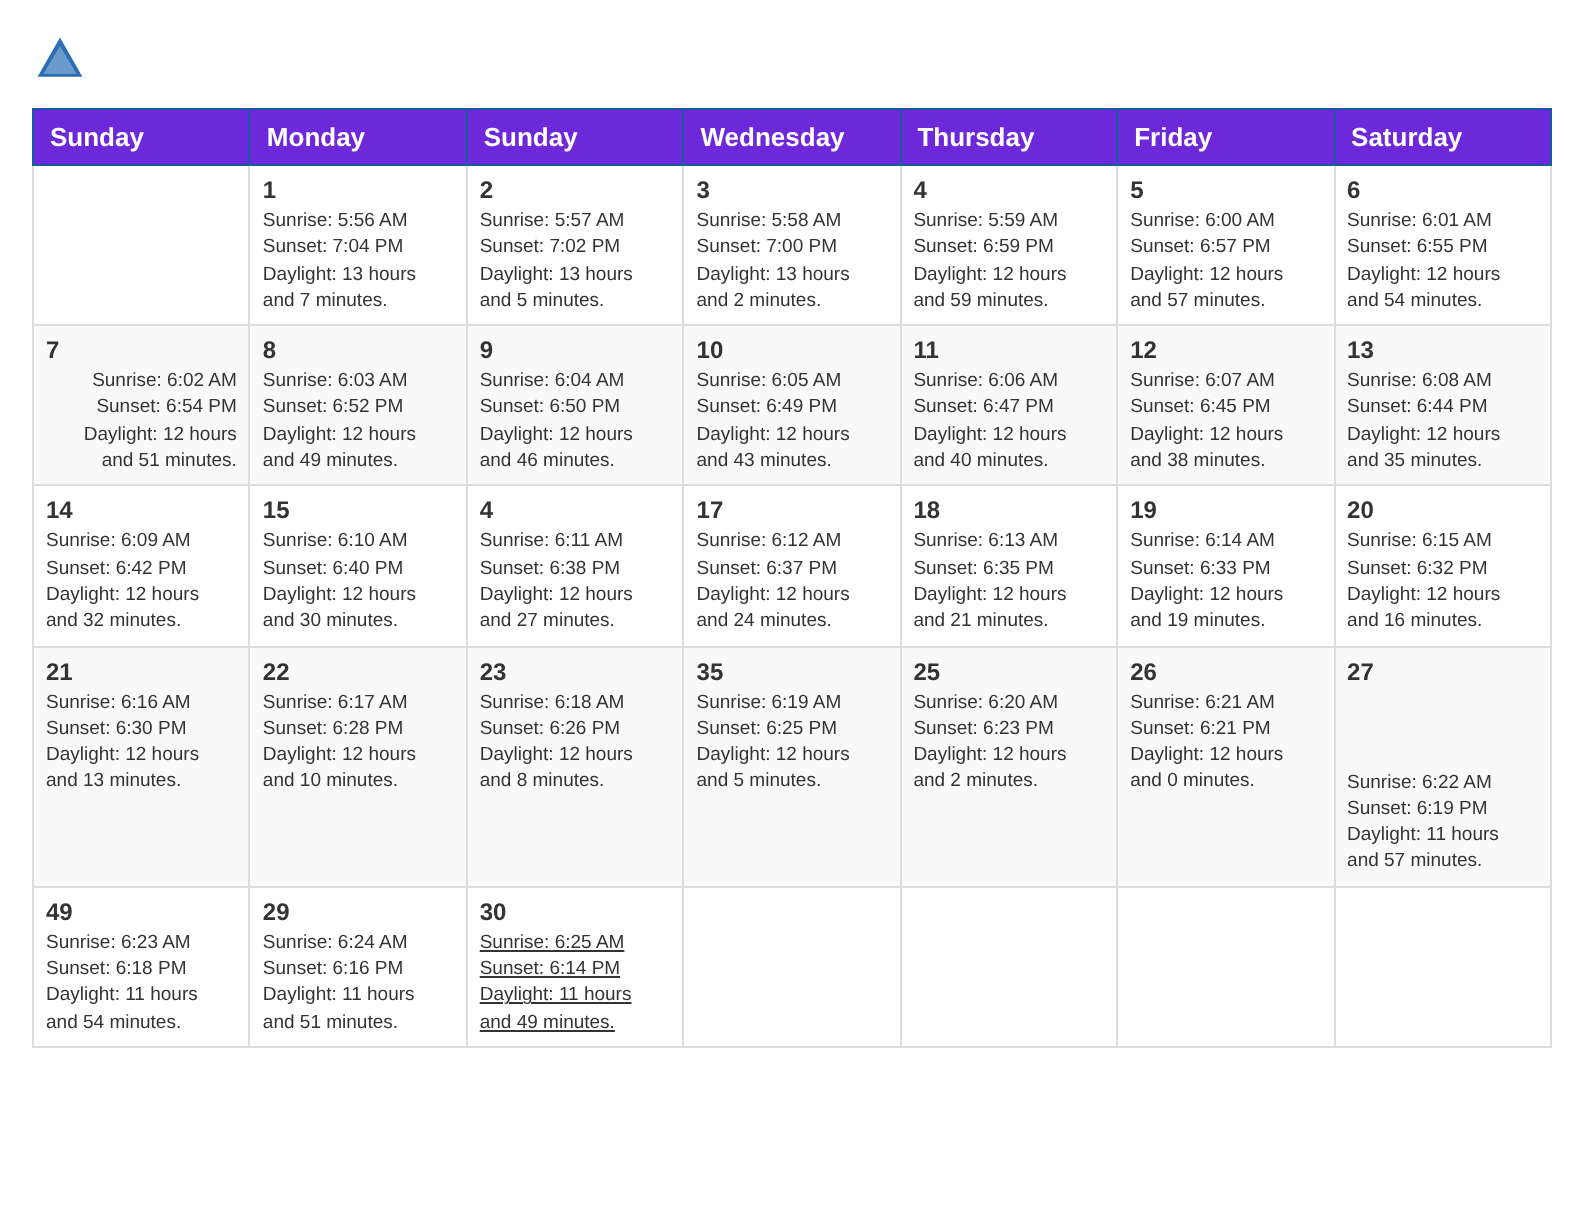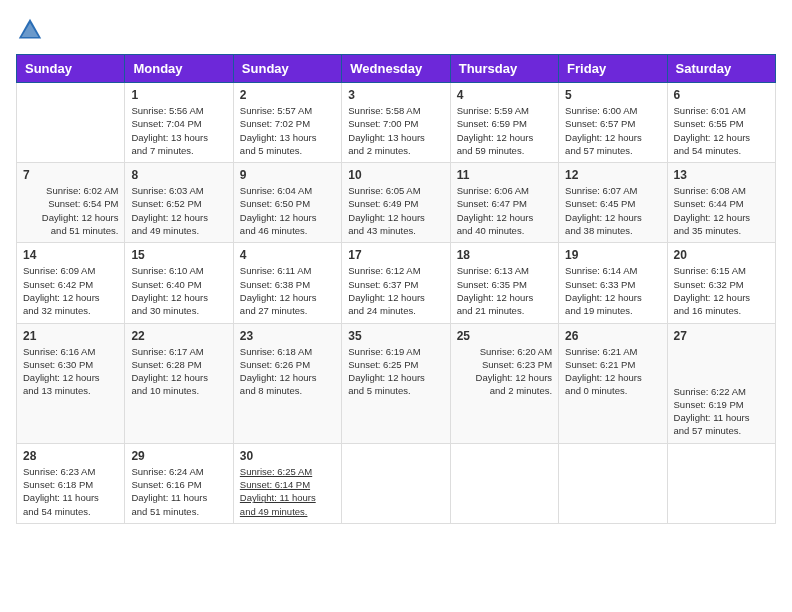--- a/index.html
+++ b/index.html
@@ -288,21 +288,21 @@
         </td>
         <td>
           <span class="day-number">35</span>
           <div class="day-info" style="white-space: pre-line;">Sunrise: 6:19 AM
 Sunset: 6:25 PM
 Daylight: 12 hours
 and 5 minutes.</div>
         </td>
         <td>
           <span class="day-number">25</span>
-          <div class="day-info" style="white-space: pre-line; text-align: right;">Sunrise: 6:20 AM
+          <div class="day-info" style="white-space: pre-line;">Sunrise: 6:20 AM
 Sunset: 6:23 PM
 Daylight: 12 hours
 and 2 minutes.</div>
         </td>
         <td>
           <span class="day-number">26</span>
           <div class="day-info" style="white-space: pre-line;">Sunrise: 6:21 AM
 Sunset: 6:21 PM
 Daylight: 12 hours
 and 0 minutes.</div>
@@ -310,21 +310,21 @@
         <td>
           <span class="day-number">27</span>
           <div class="day-info" style="white-space: pre-line; margin-top: 42px;">Sunrise: 6:22 AM
 Sunset: 6:19 PM
 Daylight: 11 hours
 and 57 minutes.</div>
         </td>
       </tr>
       <tr>
         <td>
-          <span class="day-number">28</span>
+          <span class="day-number">49</span>
           <div class="day-info" style="white-space: pre-line;">Sunrise: 6:23 AM
 Sunset: 6:18 PM
 Daylight: 11 hours
 and 54 minutes.</div>
         </td>
         <td>
           <span class="day-number">29</span>
           <div class="day-info" style="white-space: pre-line;">Sunrise: 6:24 AM
 Sunset: 6:16 PM
 Daylight: 11 hours

